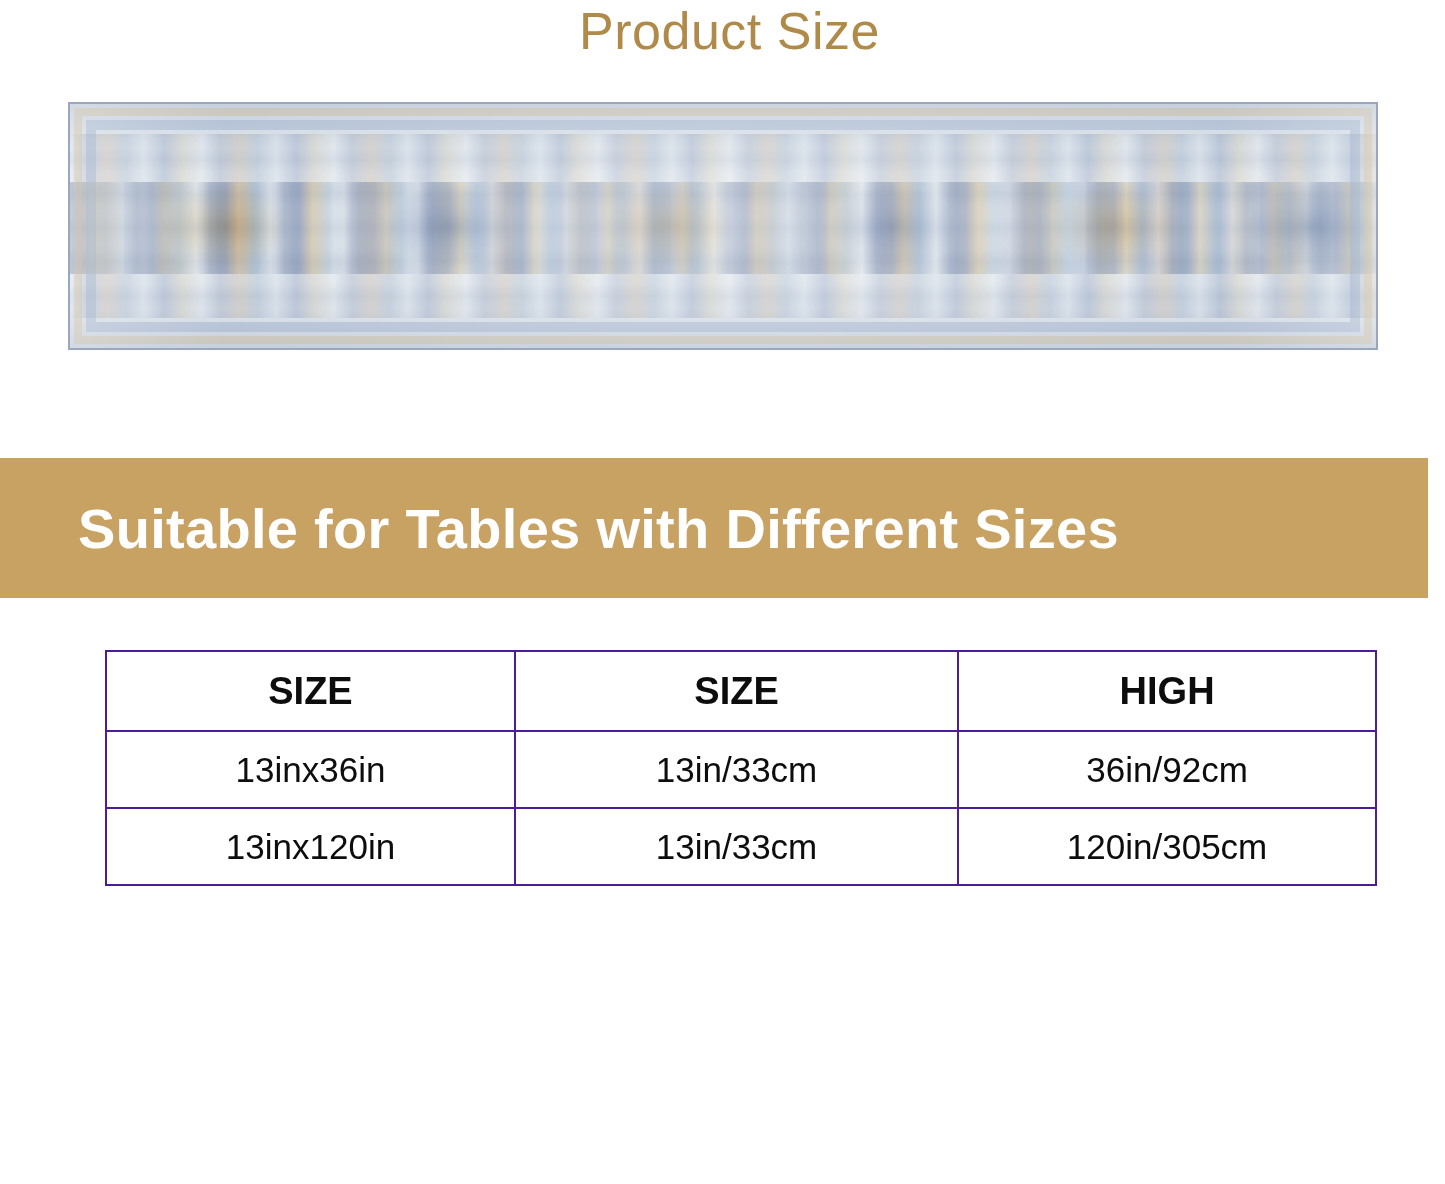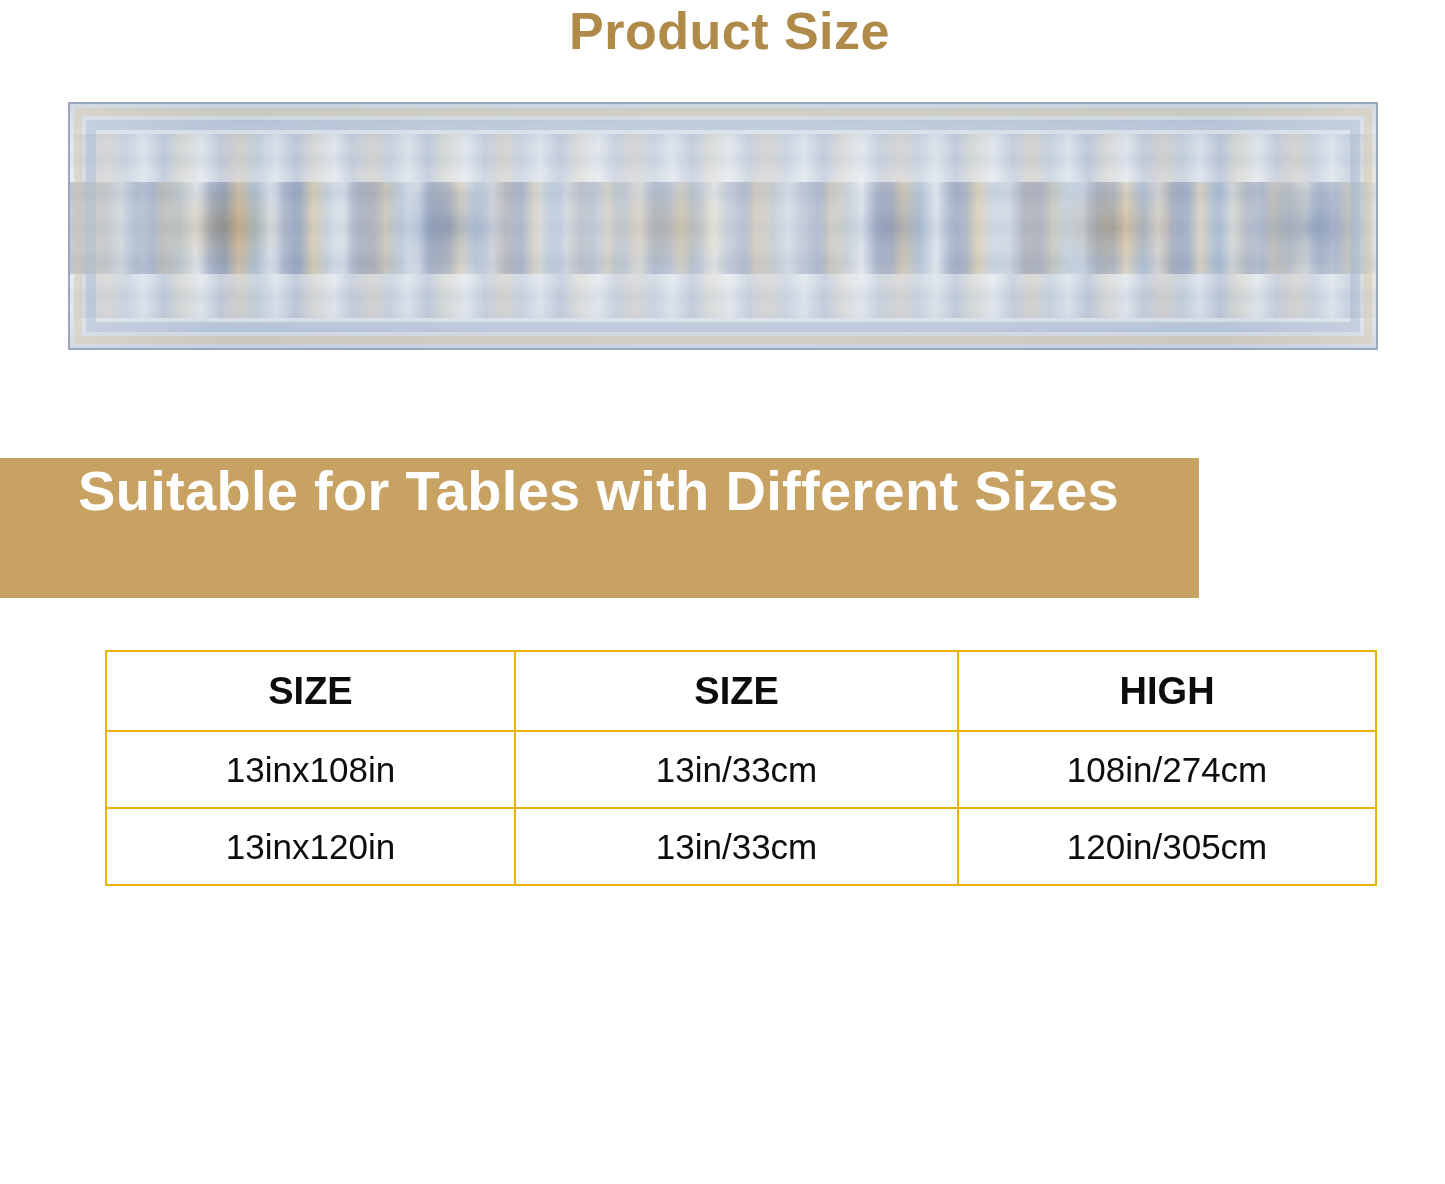--- a/index.html
+++ b/index.html
@@ -12,21 +12,21 @@
     height: 1184px;
     font-family: "Liberation Sans", sans-serif;
     position: relative;
     overflow: hidden;
   }
 
   
   .page-title {
     text-align: center;
     font-size: 52px;
-    font-weight: bold;
+    font-weight: normal;
     color: #b08a48;
     letter-spacing: 0.5px;
     margin: 0;
     padding: 0 0 6px 14px;
     line-height: 62px;
     height: 62px;
   }
 
   
   .product-image-wrap {
@@ -117,25 +117,26 @@
       radial-gradient(ellipse 70% 120% at 50% 50%, rgba(255,255,255,0.28), rgba(255,255,255,0) 65%),
       linear-gradient(90deg, rgba(255,255,255,0.22), rgba(255,255,255,0) 12%, rgba(255,255,255,0) 88%, rgba(255,255,255,0.22));
     pointer-events: none;
   }
 
   
   .banner {
     position: absolute;
     left: 0;
     top: 458px;
-    width: 1199px;
+    width: 1428px;
     height: 140px;
     background: #c9a濃;
     background: #c8a263;
     display: flex;
+    align-items: center;
   }
   .banner-text {
     color: #ffffff;
     font-size: 56px;
     font-weight: bold;
     padding-left: 78px;
     letter-spacing: 0.3px;
     white-space: nowrap;
   }
 
@@ -146,21 +147,21 @@
     top: 650px;
     width: 1272px;
   }
   table.size-table {
     border-collapse: collapse;
     width: 100%;
     table-layout: fixed;
   }
   table.size-table th,
   table.size-table td {
-    border: 2px solid #eab308;
+    border: 2px solid #4c1d95;
     text-align: center;
     color: #0d0d0d;
     font-size: 35px;
     height: 73px;
     font-weight: normal;
   }
   table.size-table th {
     font-size: 38px;
     font-weight: bold;
     height: 76px;
@@ -198,23 +199,23 @@
       </colgroup>
     <thead>
       <tr>
         <th>SIZE</th>
         <th>SIZE</th>
         <th>HIGH</th>
       </tr>
     </thead>
     <tbody>
       <tr>
-        <td>13inx108in</td>
+        <td>13inx36in</td>
         <td>13in/33cm</td>
-        <td>108in/274cm</td>
+        <td>36in/92cm</td>
       </tr>
       <tr>
         <td>13inx120in</td>
         <td>13in/33cm</td>
         <td>120in/305cm</td>
       </tr>
     </tbody>
   </table>
 </div>
 

